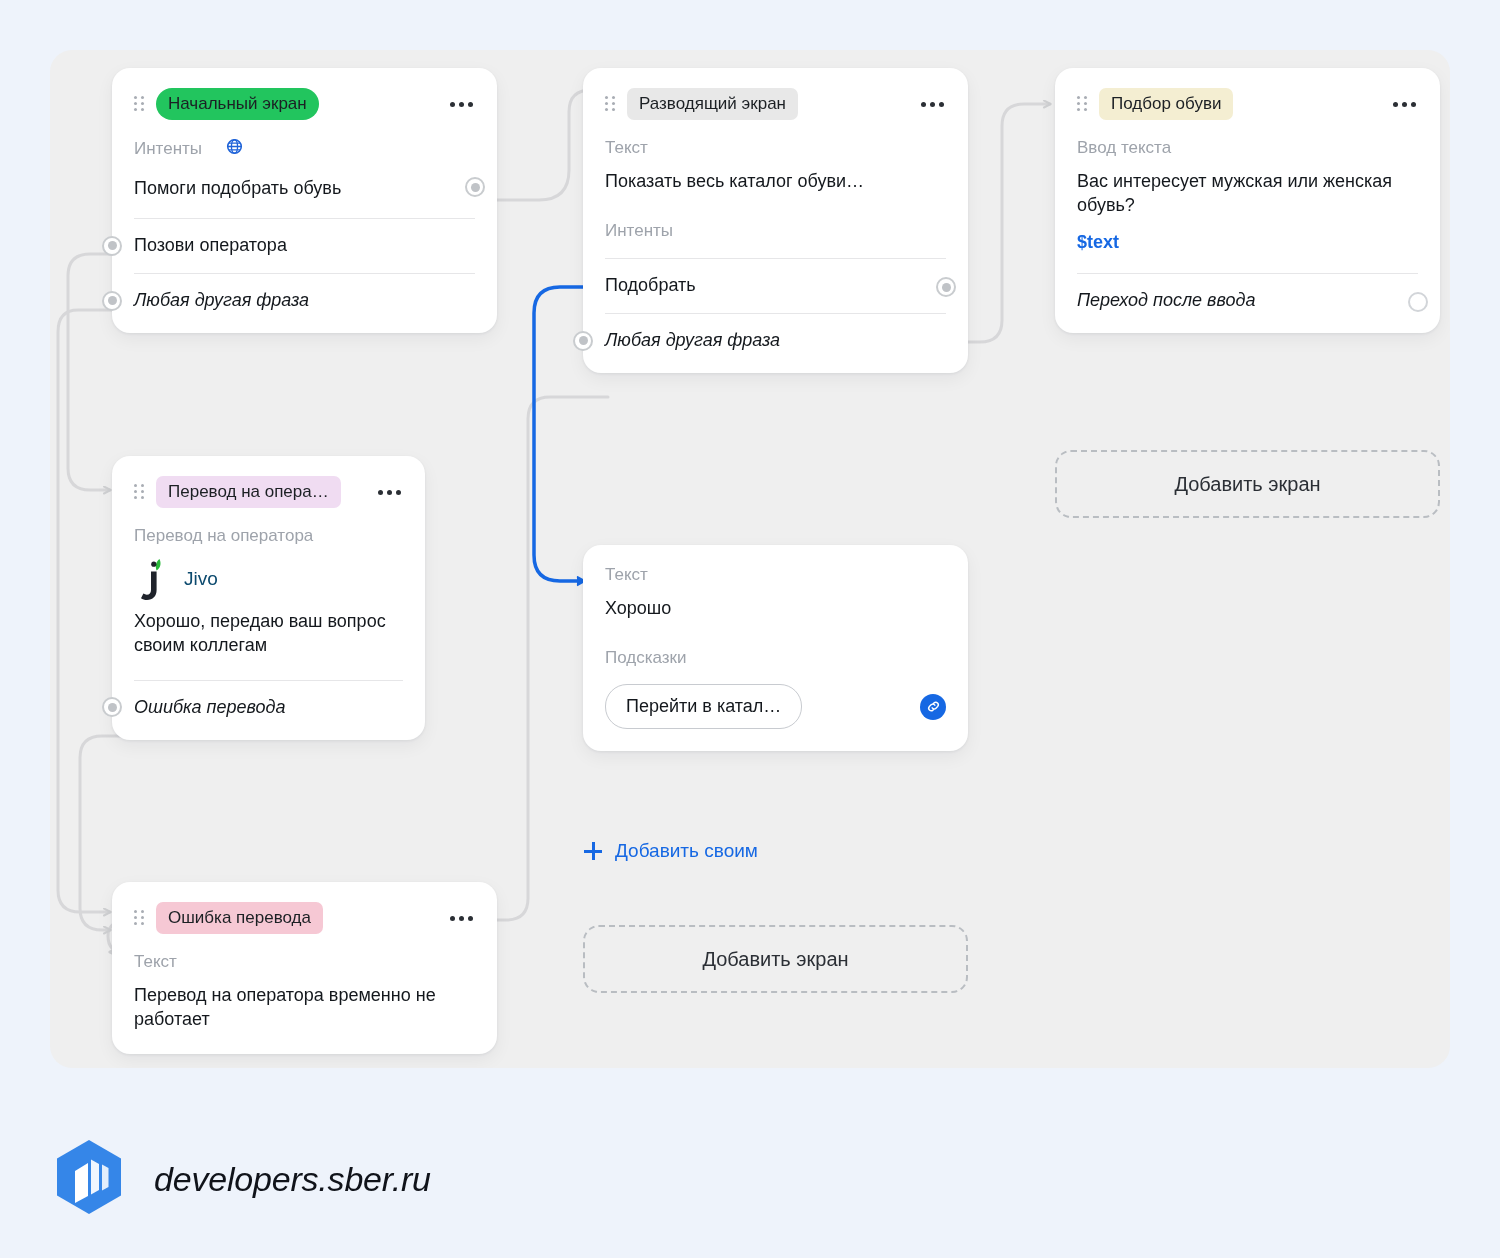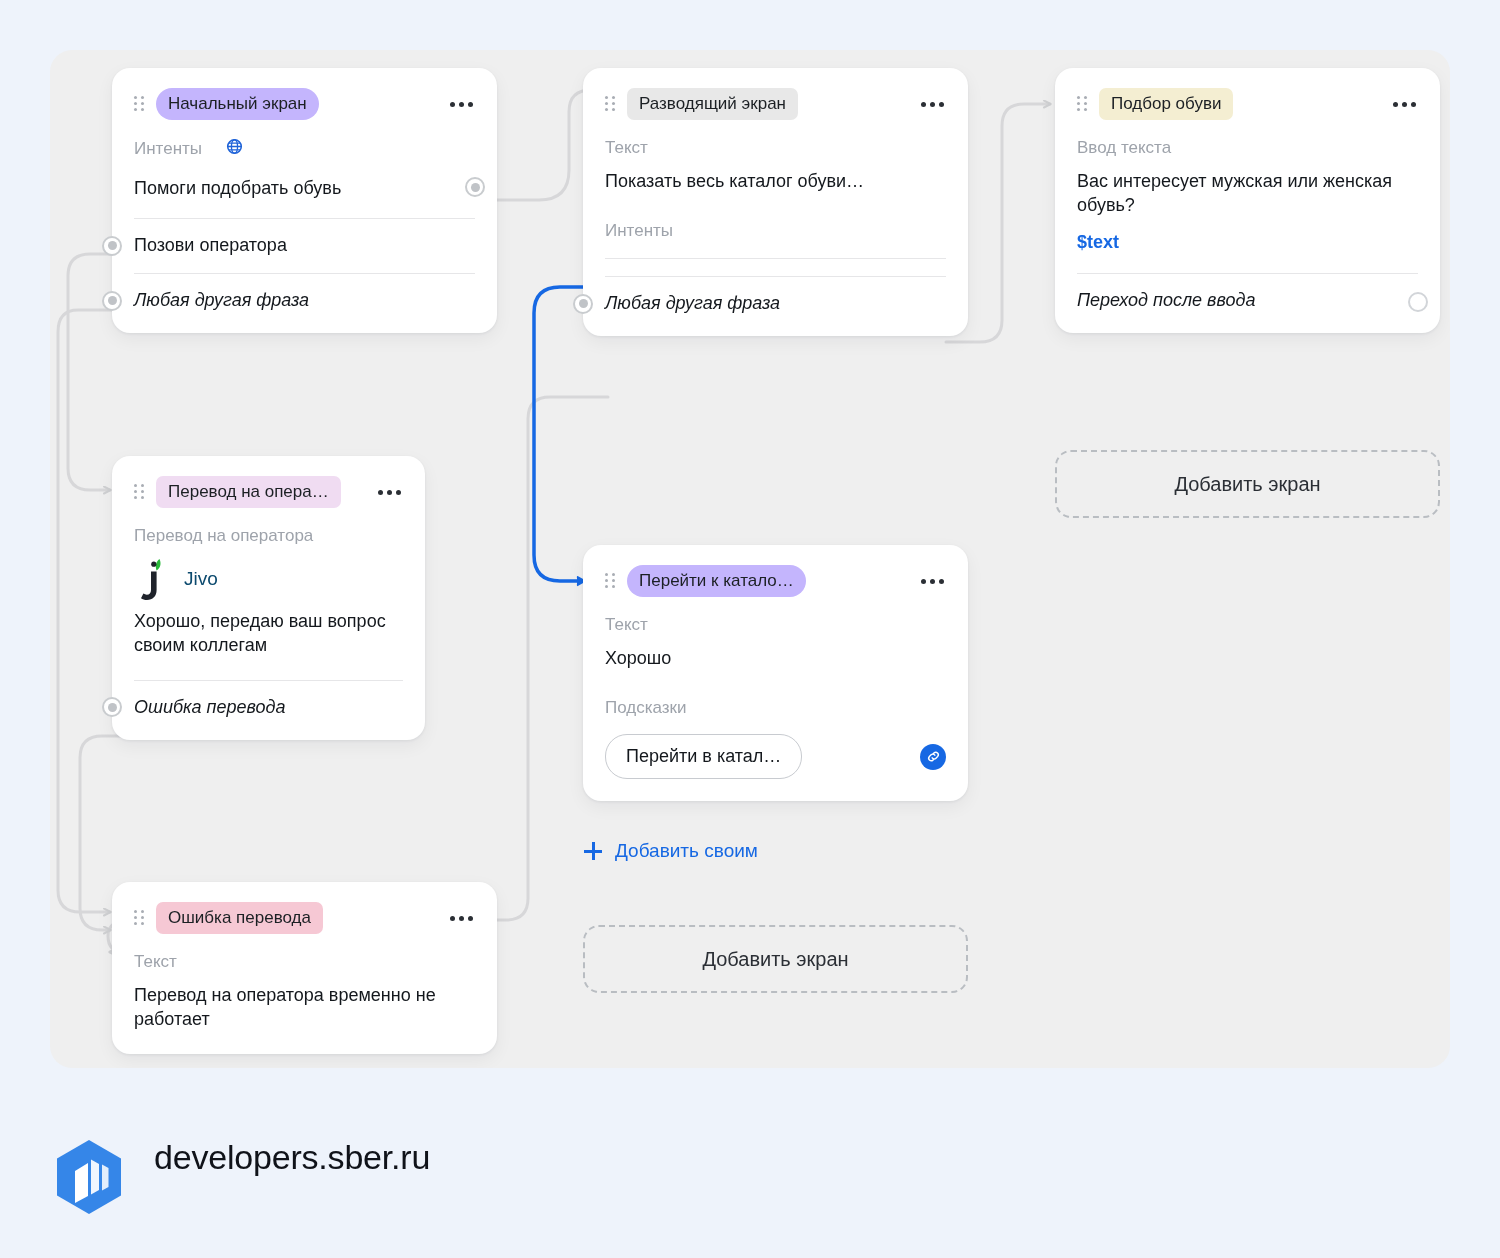--- a/index.html
+++ b/index.html
@@ -78,21 +78,21 @@
     font-size: 17px;
     line-height: 1;
     padding: 7px 12px 8px;
     border-radius: 7px;
     color: #1c2024;
     white-space: nowrap;
     max-width: 215px;
     overflow: hidden;
     text-overflow: ellipsis;
   }
-  .chip.green  { background: #c4b5fd; border-radius: 16px; }
+  .chip.green  { background: #22c55e; border-radius: 16px; }
   .chip.gray   { background: #e8e8e8; border-radius: 7px; }
   .chip.yellow { background: #f4eed2; }
   .chip.purple { background: #f0dcf2; }
   .chip.pink   { background: #f6c8d4; }
 
   .dots-menu {
     margin-left: auto;
     display: flex;
     gap: 4px;
     padding: 6px 2px;
@@ -259,21 +259,23 @@
     background: transparent;
     cursor: pointer;
   }
 
   
   #footer {
     position: absolute;
     left: 52px;
     bottom: 38px;
     display: flex;
+    align-items: center;
     gap: 28px;
+    font-style: italic;
   }
   #footer .brand-text {
     font-size: 34px;
     color: #10131a;
     letter-spacing: -.2px;
   }
 </style>
 </head>
 <body>
 
@@ -379,20 +381,24 @@
         </span>
       </div>
 
       <div class="section-label tight">Текст</div>
       <div class="body-text">Показать весь каталог обуви…</div>
 
       <div class="section-label spaced tight">Интенты</div>
 
       <div class="divider"></div>
 
+      <div class="row row-rel">
+        <span class="row-label">Подобрать</span>
+        <span class="knob knob-right" style="top:18px;"></span>
+      </div>
       <div class="divider"></div>
 
       <div class="row row-rel italic">
         <span class="knob" style="position:absolute; left:-32px;"></span>
         <span class="row-label">Любая другая фраза</span>
       </div>
     </div>
 
     <div class="card" style="left:1005px; top:18px; width:385px;">
       <div class="card-head">
@@ -481,36 +487,20 @@
             <i></i>
             <i></i>
         </span>
       </div>
 
       <div class="section-label tight">Текст</div>
       <div class="body-text">Перевод на оператора временно не работает</div>
     </div>
 
     <div class="card" style="left:533px; top:495px; width:385px;">
-      <div class="card-head">
-        <span class="drag-handle">
-          <i></i>
-            <i></i>
-            <i></i>
-            <i></i>
-            <i></i>
-            <i></i>
-        </span>
-        <span class="chip green">Перейти к катало…</span>
-        <span class="dots-menu">
-          <i></i>
-            <i></i>
-            <i></i>
-        </span>
-      </div>
 
       <div class="section-label tight">Текст</div>
       <div class="body-text">Хорошо</div>
 
       <div class="section-label spaced" style="margin-bottom:16px;">Подсказки</div>
 
       <div class="suggest-row">
         <span class="pill">Перейти в катал…</span>
         <span class="link-badge">
           <svg width="15" height="15" viewBox="0 0 20 20">

